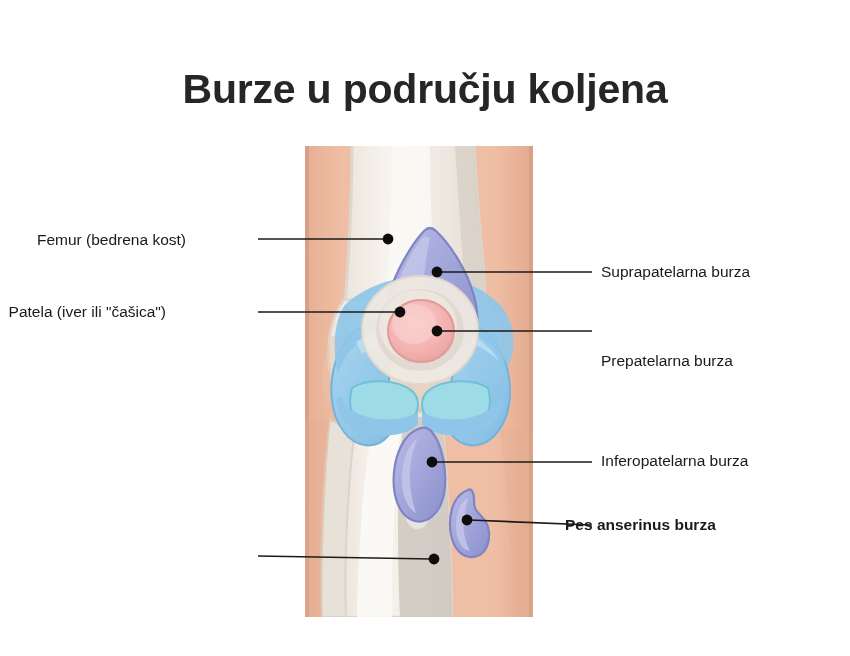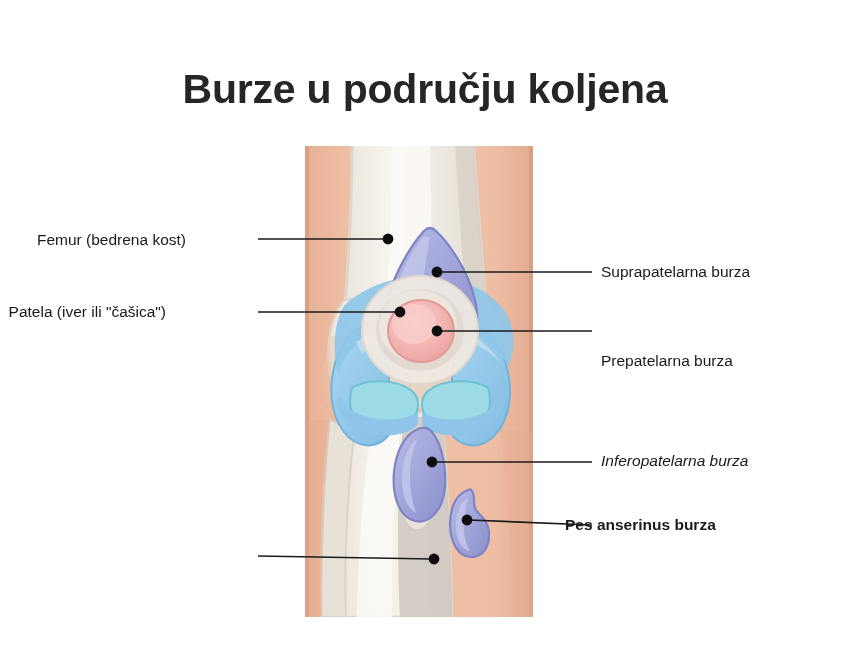--- a/index.html
+++ b/index.html
@@ -43,21 +43,21 @@
     line-height: 1.2;
   }
   .callout.left  { text-align: right; }
   .callout.right { text-align: right; }
   .callout.bold  { font-weight: 700; }
   #label-femur   { right: 580px; top: 231px; }
   #label-patela  { right: 600px; top: 303px; }
   #label-tibia   { right: 600px; top: 550px; }
   #label-supra   { left: 601px;  top: 263px; }
   #label-pre     { left: 601px;  top: 322px; margin-top: 30px; }
-  #label-infero  { left: 601px;  top: 452px; font-style: italic; }
+  #label-infero  { left: 601px;  top: 452px; }
   #label-pes     { left: 565px;  top: 516px; }
 </style>
 </head>
 <body>
 
 <div id="page">
 
   <div id="diagram-title">Burze u području koljena</div>
 
   <svg id="illustration" width="850" height="656" viewBox="0 0 850 656">

